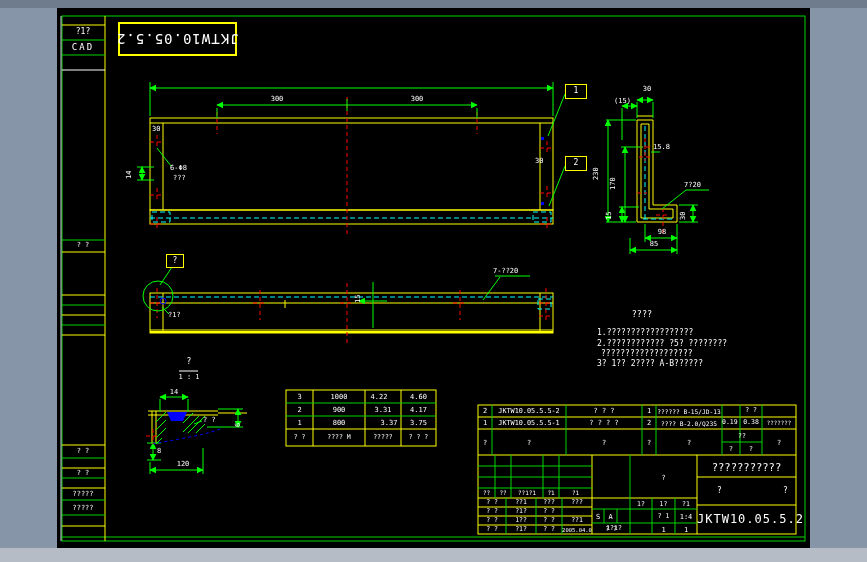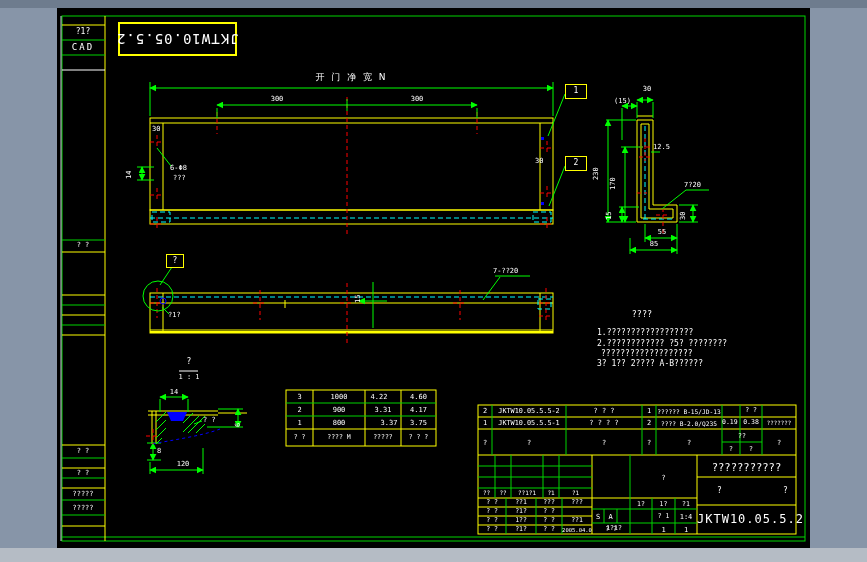--- a/index.html
+++ b/index.html
@@ -272,39 +272,38 @@
 </div>
 
 <div class="t c" style="left:8px;top:19px;width:36px;font-size:8px">?1?</div>
 <div class="t c" style="left:8px;top:34px;width:36px;font-size:9px;letter-spacing:2px">CAD</div>
 <div class="t c" style="left:8px;top:233px;width:36px">? ?</div>
 <div class="t c" style="left:8px;top:439px;width:36px">? ?</div>
 <div class="t c" style="left:8px;top:461px;width:36px">? ?</div>
 <div class="t c" style="left:8px;top:482px;width:36px">?????</div>
 <div class="t c" style="left:8px;top:496px;width:36px">?????</div>
 
-<div class="t c" style="left:93px;top:64px;width:403px;font-size:9px;letter-spacing:2px;font-family:'DejaVu Sans',sans-serif">开 门 净 宽 N</div>
 <div class="t c" style="left:190px;top:87px;width:60px">300</div>
 <div class="t c" style="left:330px;top:87px;width:60px">300</div>
 <div class="t" style="left:95px;top:117px">30</div>
 <div class="t" style="left:478px;top:149px">30</div>
 <div class="t vt" style="left:76px;top:163px">14</div>
 <div class="t" style="left:113px;top:156px">6-Φ8</div>
 <div class="t" style="left:116px;top:166px">???</div>
 <div class="box" style="left:508px;top:76px;width:20px;height:13px">1</div>
 <div class="box" style="left:508px;top:148px;width:20px;height:13px">2</div>
 
 <div class="t c" style="left:578px;top:77px;width:24px">30</div>
 <div class="t" style="left:557px;top:89px">(15)</div>
 <div class="t vt" style="left:543px;top:164px">230</div>
 <div class="t vt" style="left:560px;top:174px">170</div>
-<div class="t" style="left:596px;top:135px">12.5</div>
+<div class="t" style="left:596px;top:135px">15.8</div>
 <div class="t" style="left:627px;top:173px">7?20</div>
 <div class="t vt" style="left:630px;top:204px">30</div>
-<div class="t c" style="left:593px;top:220px;width:24px">55</div>
+<div class="t c" style="left:593px;top:220px;width:24px">98</div>
 <div class="t c" style="left:585px;top:232px;width:24px">85</div>
 <div class="t vt" style="left:556px;top:204px">15</div>
 
 <div class="box" style="left:109px;top:246px;width:16px;height:12px">?</div>
 <div class="t" style="left:111px;top:303px">?1?</div>
 <div class="t vt" style="left:305px;top:287px">15</div>
 <div class="t" style="left:436px;top:259px">7-??20</div>
 
 <div class="t c" style="left:555px;top:302px;width:60px;font-size:8.5px">????</div>
 <div class="t" style="left:540px;top:320px;font-size:8px">1.??????????????????</div>

